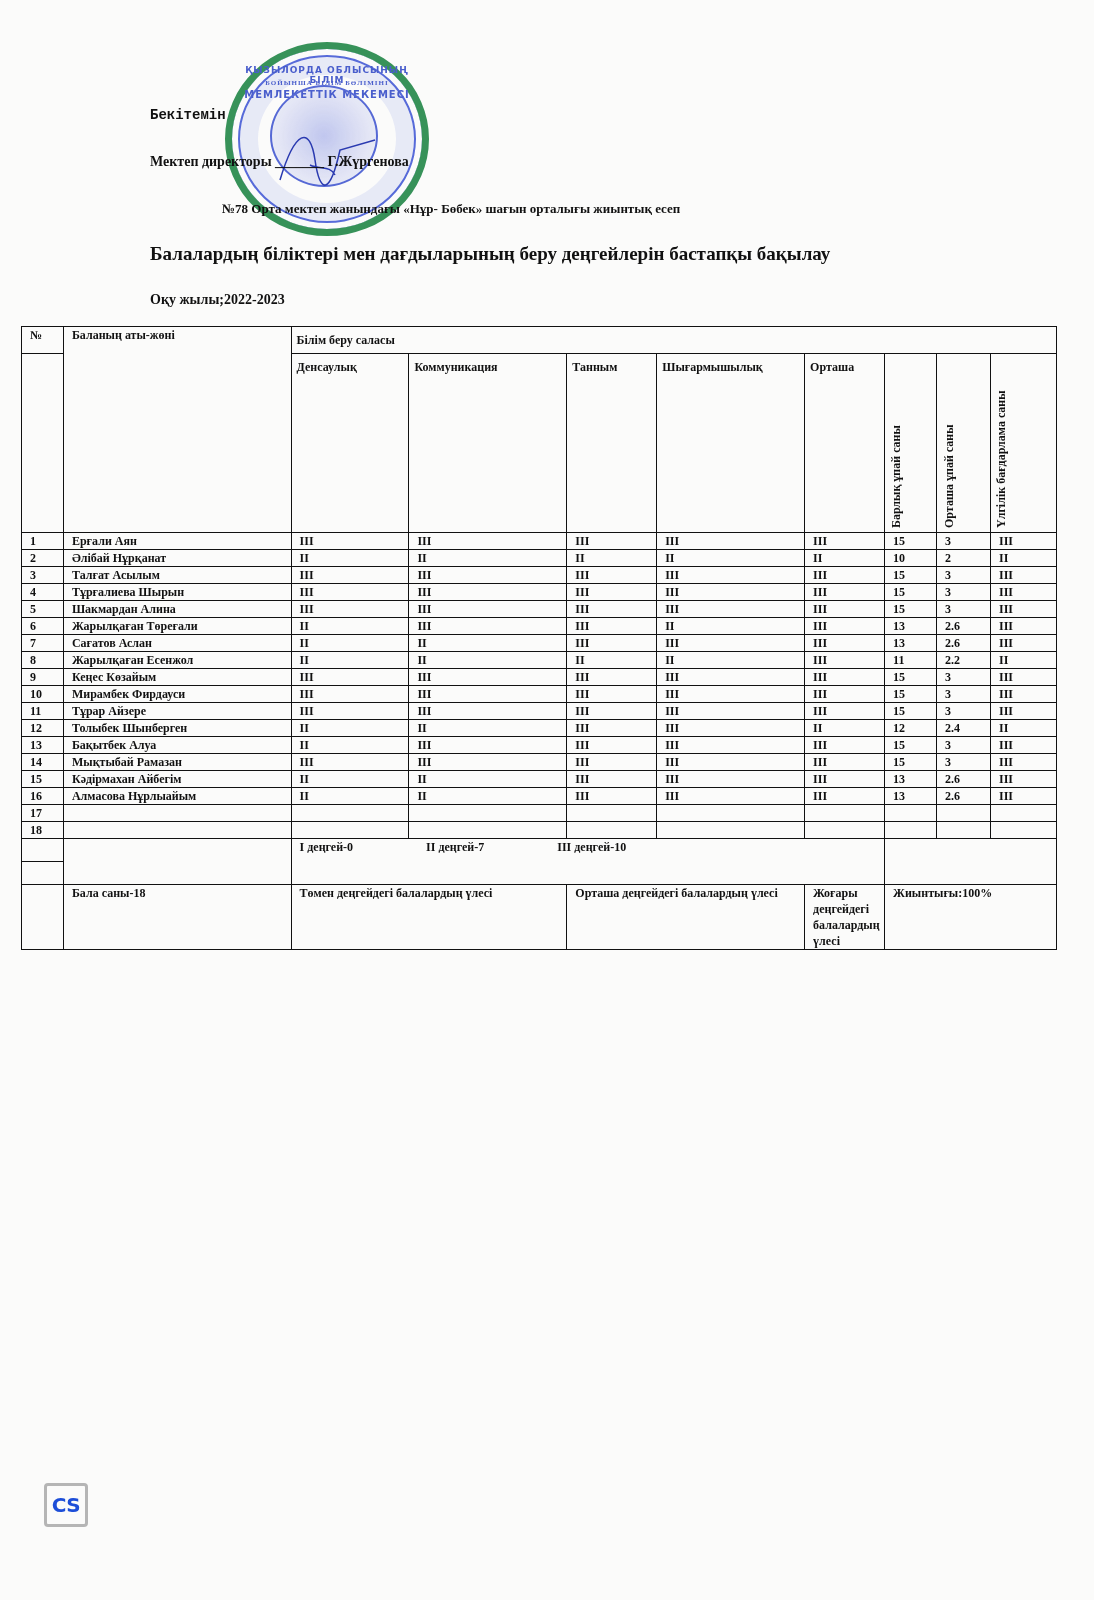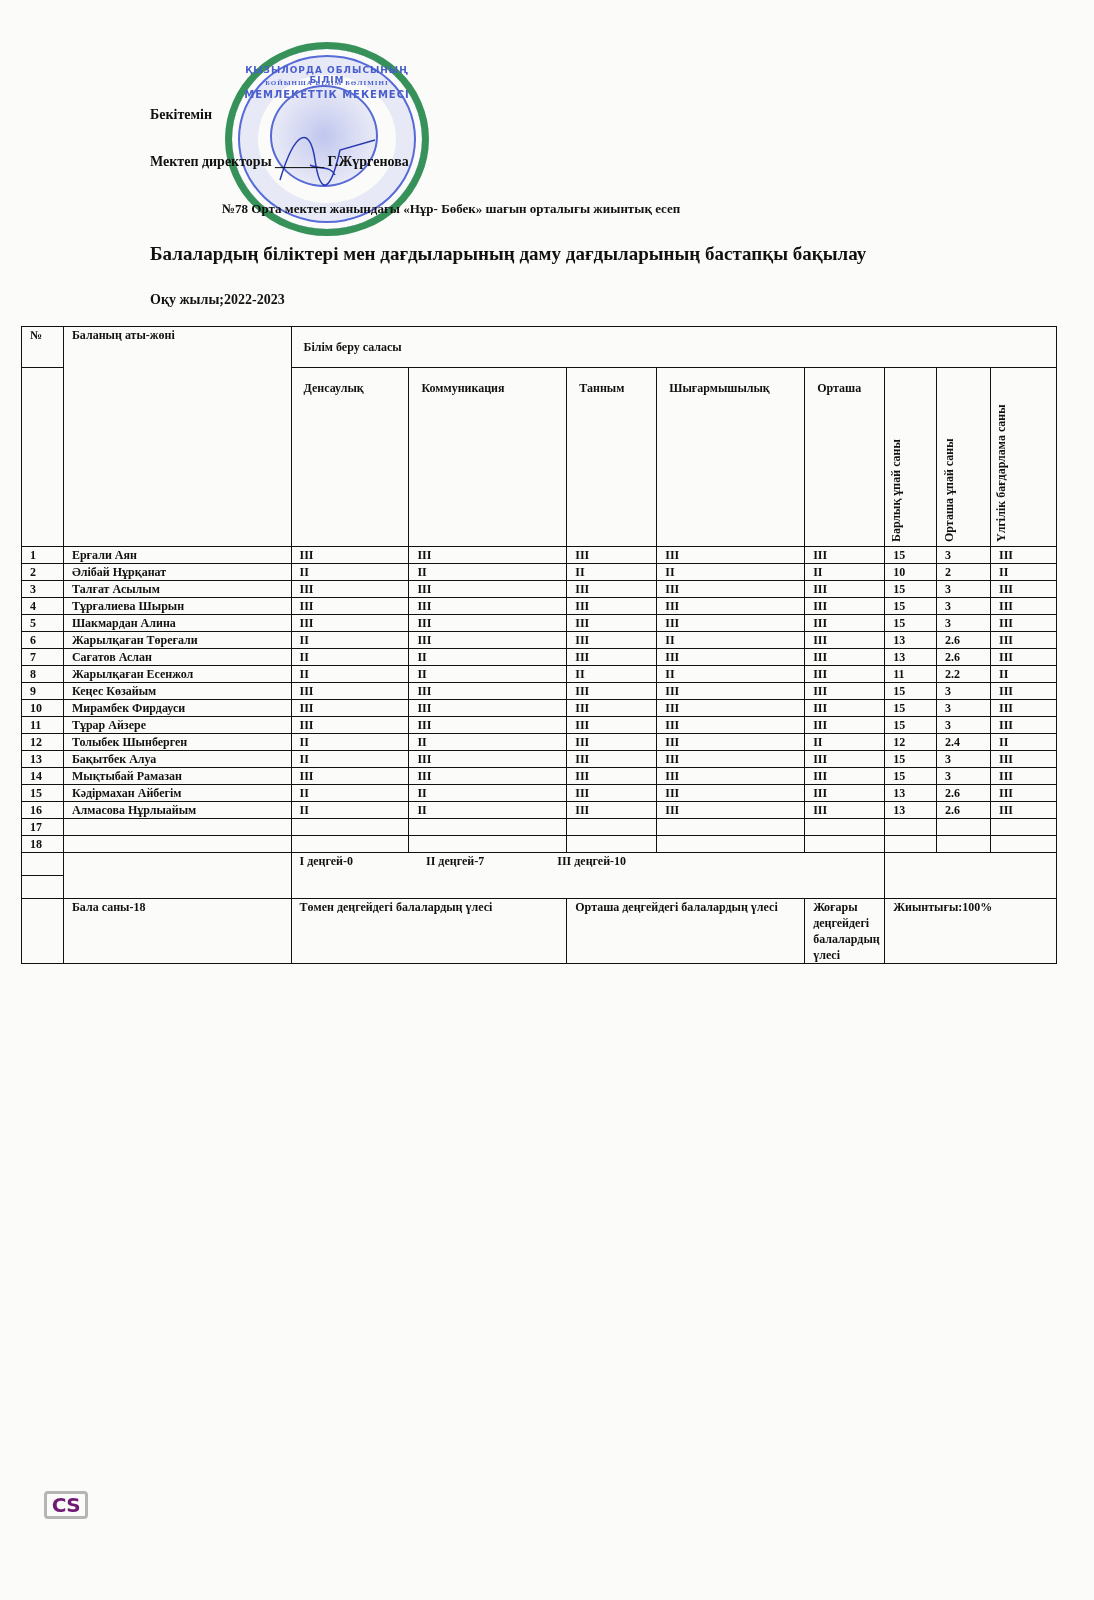--- a/index.html
+++ b/index.html
@@ -3,21 +3,21 @@
 <meta charset="utf-8">
 <style>
   html, body { margin: 0; padding: 0; }
   body {
     width: 1094px; height: 1600px; position: relative; overflow: hidden;
     background: #fbfbfa;
     font-family: "Liberation Serif", "DejaVu Serif", serif;
     color: #111;
   }
   .txt { position: absolute; font-weight: bold; white-space: nowrap; }
-  #approve { left: 150px; top: 107px; font-size: 14px; }
+  #approve { left: 150px; top: 107px; font-size: 14px; font-family: Liberation Mono, monospace; }
   #director { left: 150px; top: 154px; font-size: 14px; }
   #subtitle { left: 222px; top: 201px; font-size: 13px; }
   #title { left: 150px; top: 243px; font-size: 19px; }
   #year { left: 150px; top: 292px; font-size: 14px; }
 
   .stamp {
     position: absolute; left: 225px; top: 42px; width: 190px; height: 180px;
     border-radius: 50%;
     border: 7px solid #15803d;
     box-shadow: inset 0 0 0 6px #fbfbfa, inset 0 0 0 8px #3b52d4, inset 0 0 0 26px rgba(60,80,210,0.12);
@@ -41,61 +41,61 @@
     position: absolute; left: 21px; top: 326px; width: 1036px;
     border-collapse: collapse; font-size: 12px; font-weight: bold;
   }
   table.report td, table.report th {
     border: 1.5px solid #111; padding: 0 0 0 8px; text-align: left; vertical-align: top;
     font-weight: bold; line-height: 16px; height: 16px;
   }
   table.report th { font-size: 12px; }
   .hdr-top th { height: 17px; }
   .hdr-sub th { height: 178px; }
-  .center { text-align: center; padding: 12px !important; }
+  .center { text-align: center; padding: 5px !important; }
   .vert-wrap { position: relative; height: 178px; }
   .vert {
     position: absolute; left: 50%; bottom: 4px;
     transform: rotate(-90deg); transform-origin: left bottom;
     white-space: nowrap; font-size: 12px; line-height: 14px;
   }
   .vert.two { width: 140px; white-space: normal; }
   td.num { padding-left: 6px; }
   .roman { font-weight: normal; font-family: "Liberation Serif", serif; }
   .data-row td { height: 17px; }
   .levels-row td { height: 24px; vertical-align: top; padding-top: 2px; }
   .levels-row .split { height: 22px; }
   .summary-row td { height: 34px; vertical-align: top; line-height: 15px; padding-top: 2px; }
   .level-item { display: inline-block; margin-right: 70px; }
   .watermark {
     position: absolute; left: 44px; top: 1480px; height: 50px; display: flex; align-items: center;
     font-family: "DejaVu Sans", "Liberation Sans", sans-serif; color: #b5b5b5; font-size: 33px; letter-spacing: -0.5px;
   }
   .cs-logo {
-    width: 44px; height: 28px; border: 3px solid #b5b5b5; border-radius: 4px; box-sizing: border-box;
-    display: flex; align-items: center; justify-content: center; font-weight: bold; font-size: 20px; margin-right: 18px; color: #701a75;
+    width: 44px; height: 44px; border: 3px solid #b5b5b5; border-radius: 4px; box-sizing: border-box;
+    display: flex; align-items: center; justify-content: center; font-weight: bold; font-size: 20px; margin-right: 18px; color: #1d4ed8;
   }
 </style>
 </head>
 <body>
 
 <div class="stamp">
   <div class="arc-text">ҚЫЗЫЛОРДА ОБЛЫСЫНЫҢ БІЛІМ</div>
   <div class="arc-text mid-text">БОЙЫНША БІЛІМ БӨЛІМІНІ</div>
   <div class="arc-text mid-text2">МЕМЛЕКЕТТІК МЕКЕМЕСІ</div>
   <div class="inner"></div>
 </div>
 <svg class="signature" viewBox="0 0 110 80">
   <path d="M10 60 C 25 10, 40 5, 45 40 S 60 75, 70 30 L 105 20 M 40 45 C 50 50, 60 45, 65 55" fill="none" stroke="#2a3ab0" stroke-width="1.5"></path>
 </svg>
 
 <div id="approve" class="txt">Бекітемін</div>
 <div id="director" class="txt">Мектеп директоры _______ Г.Жүргенова</div>
 <div id="subtitle" class="txt">№78 Орта мектеп жанындағы «Нұр- Бөбек» шағын орталығы жиынтық есеп</div>
-<div id="title" class="txt">Балалардың біліктері мен дағдыларының даму дағдыларының бастапқы бақылау</div>
+<div id="title" class="txt">Балалардың біліктері мен дағдыларының беру деңгейлерін бастапқы бақылау</div>
 <div id="year" class="txt">Оқу жылы;2022-2023</div>
 
 <table class="report">
   <colgroup>
     <col style="width:42px">
       <col style="width:228px">
       <col style="width:118px">
       <col style="width:158px">
     <col style="width:90px">
       <col style="width:148px">

